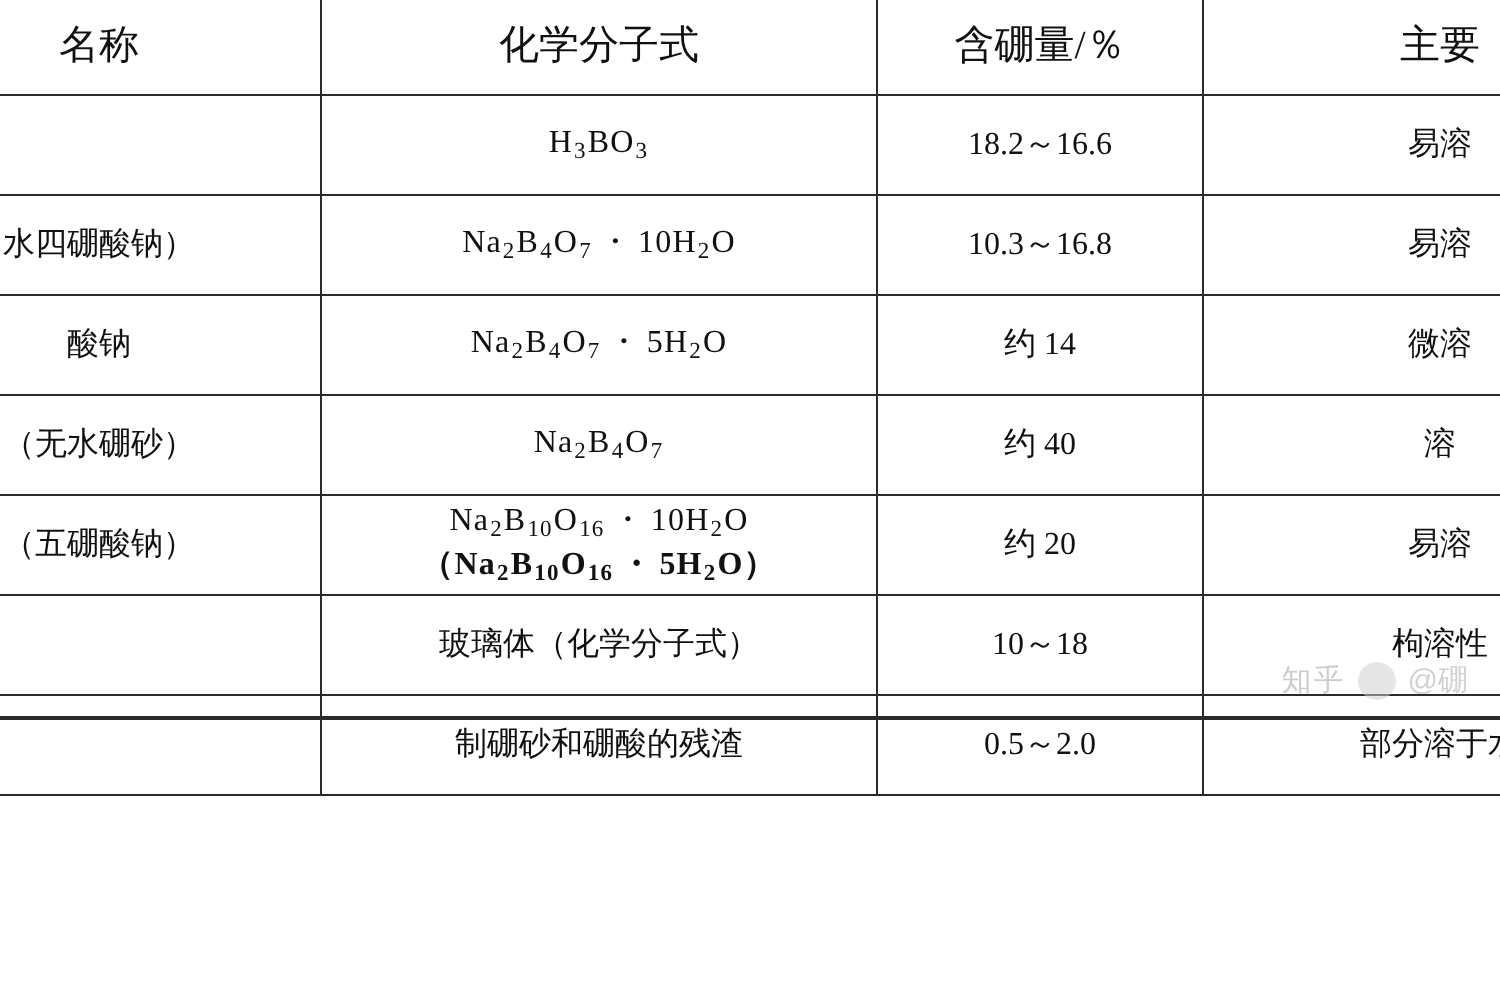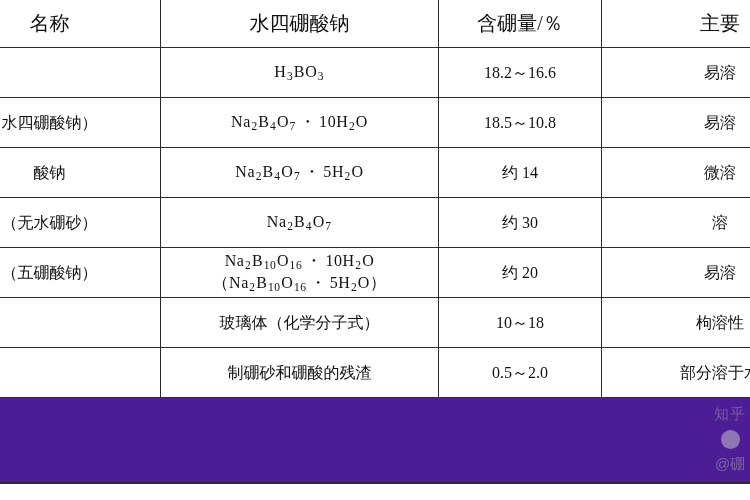--- a/index.html
+++ b/index.html
@@ -13,21 +13,21 @@
     font-family: "Liberation Serif", "DejaVu Serif", serif;
     overflow: hidden;
     position: relative;
   }
 
   #sheet {
     position: absolute;
     left: 0;
     top: 0;
     width: 750px;
-    height: 484px;
+    height: 360px;
     background: #4c1d95;
   }
 
   table.boron-table {
     border-collapse: collapse;
     table-layout: fixed;
     
     position: absolute;
     left: -62px;
     top: -2px;
@@ -69,33 +69,32 @@
     padding: 0 0.5px;
   }
 
   .formula { letter-spacing: 0.6px; }
   .dot { padding: 0 3px; }
 
   .two-line-cell {
     line-height: 1.45;
     padding: 4px 0;
   }
-  .two-line-cell .l2 { display: block; }
+  .two-line-cell .l2 { display: block; font-weight: bold; }
 
   
   #watermark {
     position: absolute;
-    right: 4px;
+    right: 16px;
     bottom: 10px;
     display: flex;
     align-items: center;
     gap: 6px;
     opacity: 0.5;
     pointer-events: none;
-    flex-direction: column;
   }
   #watermark .wm-logo {
     font-family: "Liberation Sans", sans-serif;
     font-size: 15px;
     color: #9a9a9a;
     letter-spacing: 1px;
   }
   #watermark .wm-circle {
     width: 19px;
     height: 19px;
@@ -127,52 +126,52 @@
   <table class="boron-table">
     <colgroup>
       <col class="c-name">
       <col class="c-form">
       <col class="c-boron">
       <col class="c-prop">
     </colgroup>
     <thead>
       <tr>
         <th>名称</th>
-        <th>水四硼酸钠</th>
+        <th>化学分子式</th>
         <th>含硼量/％</th>
         <th>主要</th>
       </tr>
     </thead>
     <tbody>
 
       <tr>
         <td></td>
         <td class="formula">H<span class="sub">3</span>BO<span class="sub">3</span></td>
         <td>18.2～16.6</td>
         <td>易溶</td>
       </tr>
 
       <tr>
         <td>水四硼酸钠）</td>
         <td class="formula">Na<span class="sub">2</span>B<span class="sub">4</span>O<span class="sub">7</span><span class="dot">・</span>10H<span class="sub">2</span>O</td>
-        <td>18.5～10.8</td>
+        <td>10.3～16.8</td>
         <td>易溶</td>
       </tr>
 
       <tr>
         <td>酸钠</td>
         <td class="formula">Na<span class="sub">2</span>B<span class="sub">4</span>O<span class="sub">7</span><span class="dot">・</span>5H<span class="sub">2</span>O</td>
         <td>约 14</td>
         <td>微溶</td>
       </tr>
 
       <tr>
         <td>（无水硼砂）</td>
         <td class="formula">Na<span class="sub">2</span>B<span class="sub">4</span>O<span class="sub">7</span></td>
-        <td>约 30</td>
+        <td>约 40</td>
         <td>溶</td>
       </tr>
 
       <tr class="tall">
         <td>（五硼酸钠）</td>
         <td class="formula two-line-cell">
           <span class="l1">Na<span class="sub">2</span>B<span class="sub">10</span>O<span class="sub">16</span><span class="dot">・</span>10H<span class="sub">2</span>O</span>
           <span class="l2">（Na<span class="sub">2</span>B<span class="sub">10</span>O<span class="sub">16</span><span class="dot">・</span>5H<span class="sub">2</span>O）</span>
         </td>
         <td>约 20</td>

